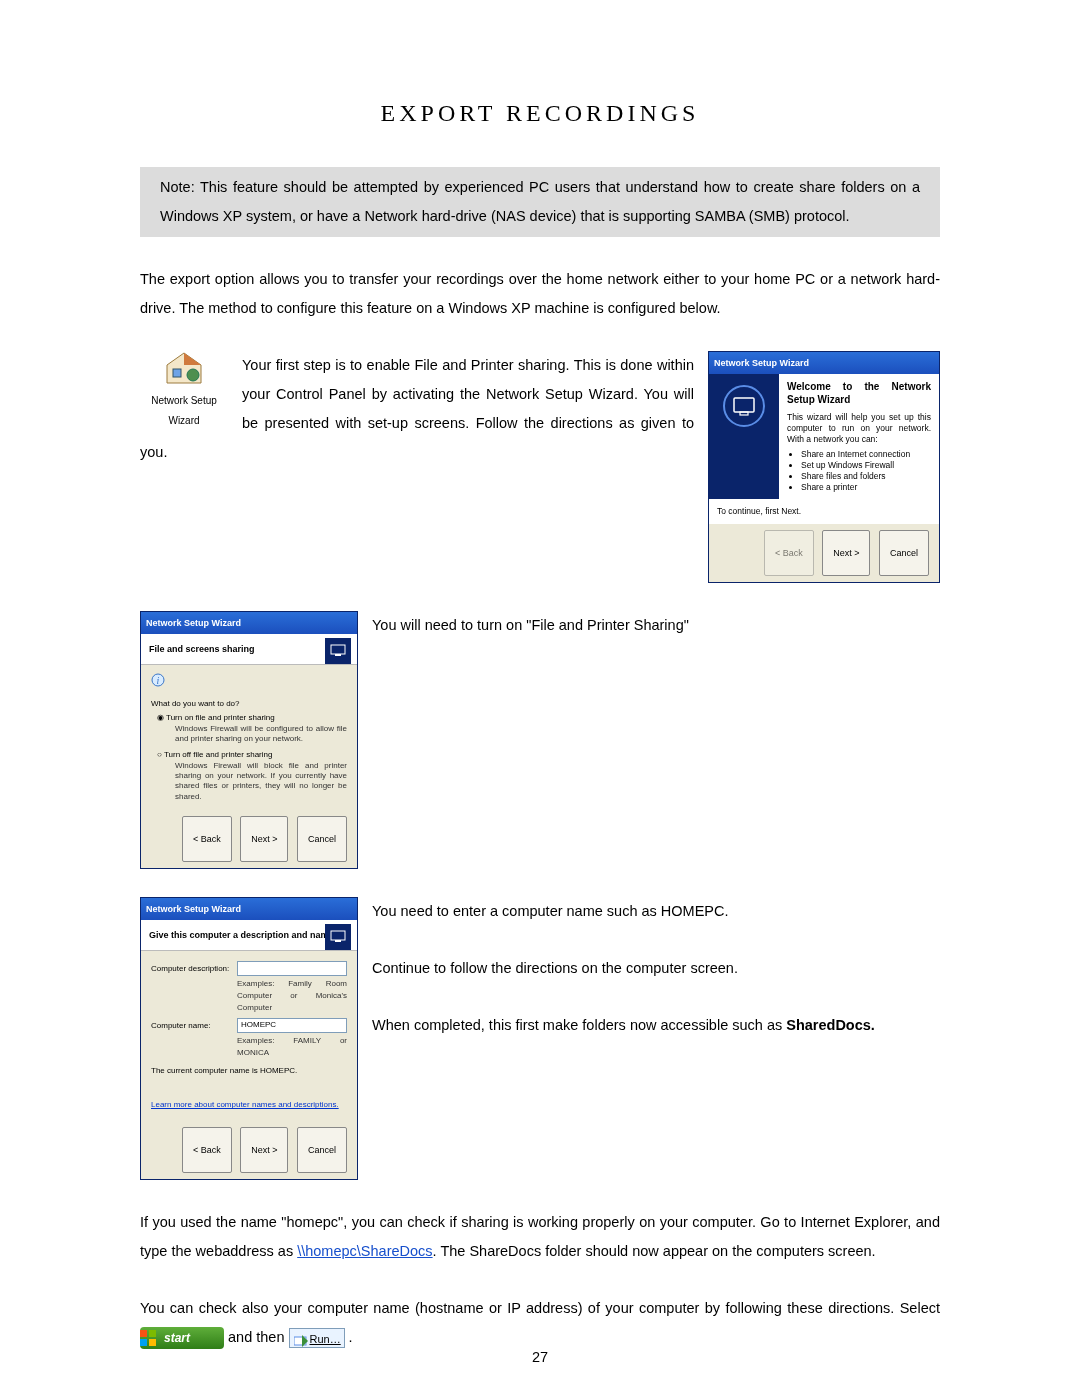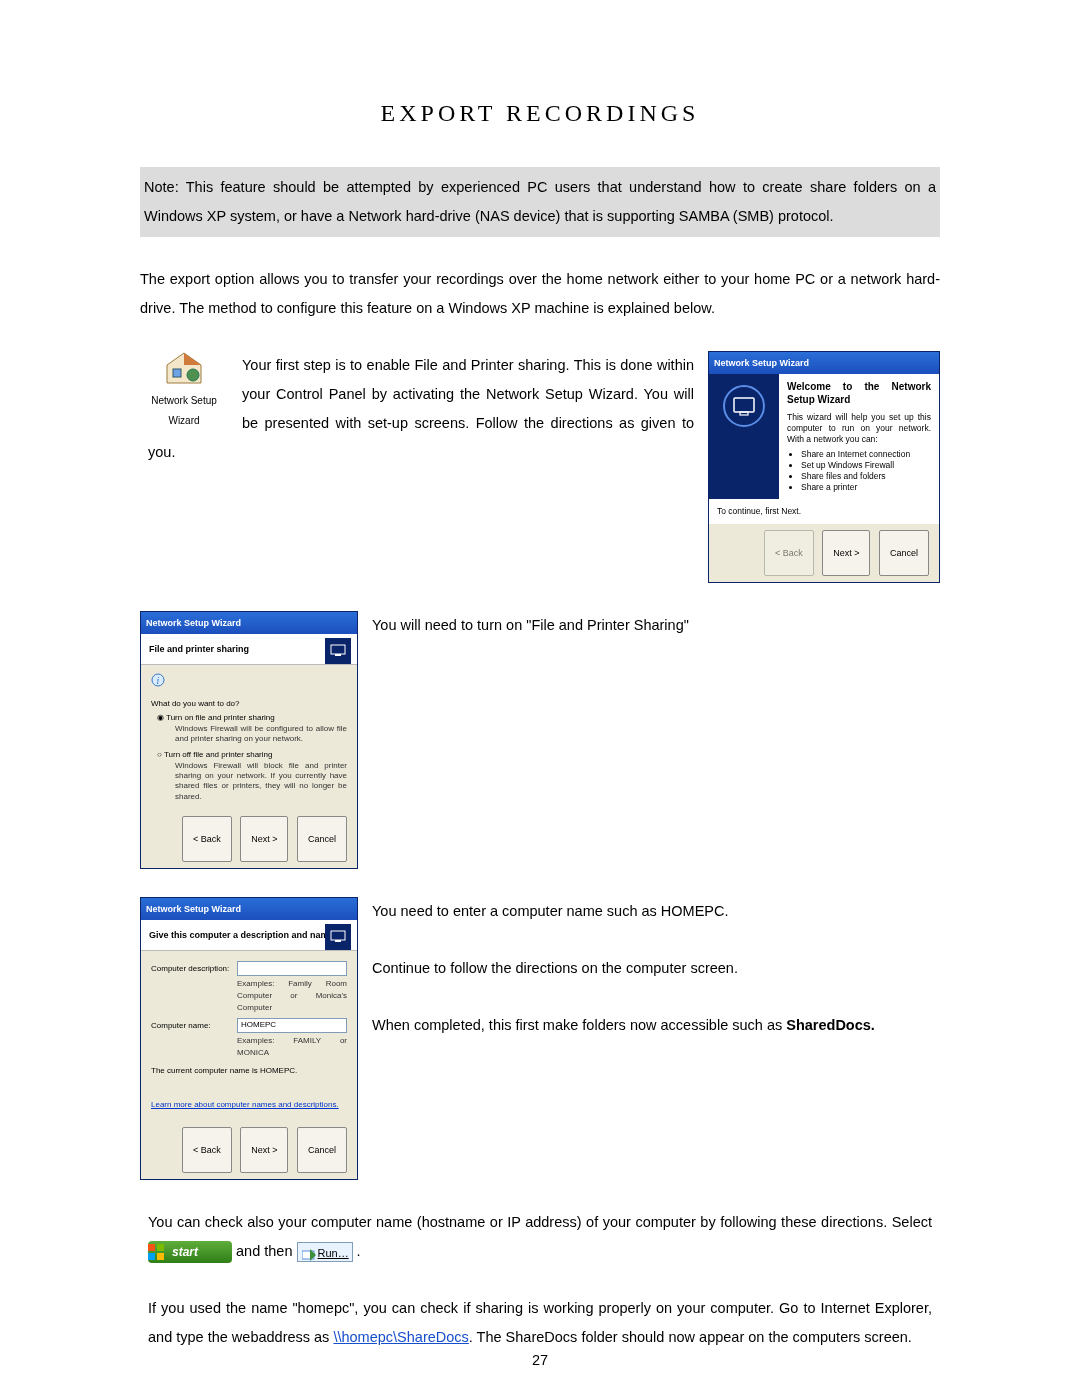--- a/index.html
+++ b/index.html
@@ -21,31 +21,31 @@
   h1 {
     text-align: center;
     font-size: 24px;
     letter-spacing: 4px;
     font-weight: normal;
     margin: 0 0 40px 0;
     font-family: "Times New Roman", serif;
   }
   .note-box {
     background: #dcdcdc;
-    padding: 6px 4px;
+    padding: 6px 20px;
     line-height: 2;
     text-align: justify;
     font-size: 14.5px;
   }
   .body-text {
     line-height: 2;
     text-align: justify;
     font-size: 14.5px;
   }
-  .body-text p { margin: 8px; }
+  .body-text p { margin: 0; }
   .section { margin-top: 28px; }
   .float-right { float: right; margin-left: 14px; }
   .float-left  { float: left;  margin-right: 14px; }
   .clear { clear: both; }
 
   
   .wizard-icon {
     width: 88px;
     text-align: center;
     font-size: 10px;
@@ -172,21 +172,21 @@
 </style>
 </head>
 <body>
 
 <div class="page">
 
   <h1>EXPORT RECORDINGS</h1>
 
   <div class="note-box body-text">Note: This feature should be attempted by experienced PC users that understand how to create share folders on a Windows XP system, or have a Network hard-drive (NAS device) that is supporting SAMBA (SMB) protocol.</div>
 
-  <div class="section body-text">The export option allows you to transfer your recordings over the home network either to your home PC or a network hard-drive.  The method to configure this feature on a Windows XP machine is explained below.</div>
+  <div class="section body-text">The export option allows you to transfer your recordings over the home network either to your home PC or a network hard-drive.  The method to configure this feature on a Windows XP machine is configured below.</div>
 
   <div class="section body-text">
 
     <div class="xp-dialog welcome-dialog float-right">
       <div class="xp-titlebar">Network Setup Wizard</div>
       <div class="welcome-body">
         <div class="welcome-left">
           <svg width="44" height="44" viewBox="0 0 44 44">
             <circle cx="22" cy="22" r="20" fill="none" stroke="#5a8de6" stroke-width="2"></circle>
             <rect x="12" y="14" width="20" height="14" rx="1" fill="none" stroke="#fff" stroke-width="1.5"></rect>
@@ -223,21 +223,21 @@
     </div>
 
     <p>Your first step is to enable File and Printer sharing. This is done within your Control Panel by activating the Network Setup Wizard.  You will be presented with set-up screens. Follow the directions as given to you.</p>
     <div class="clear"></div>
   </div>
 
   <div class="section body-text">
     <div class="xp-dialog fps-dialog float-left">
       <div class="xp-titlebar">Network Setup Wizard</div>
       <div class="xp-subhead">
-        <span>File and printer sharing</span>
+        <span>File and screens sharing</span>
         <span class="mini-icon">
           <svg viewBox="0 0 18 18">
               <rect x="2" y="3" width="14" height="9" fill="none" stroke="#fff"></rect>
               <rect x="6" y="12" width="6" height="2" fill="#fff"></rect>
             </svg>
         </span>
       </div>
       <div class="fps-body">
         <div class="info-row">
           <span class="info-icon">
@@ -300,20 +300,26 @@
         <span class="xp-btn">Cancel</span>
       </div>
     </div>
 
     <p>You need to enter a computer name such as HOMEPC.</p>
     <p style="margin-top:28px">Continue to follow the directions on the computer screen.</p>
     <p style="margin-top:28px">
       <span>When completed, this first make folders now accessible such as </span><span class="bold">SharedDocs.</span>
     </p>
     <div class="clear"></div>
+  </div>
+
+  <div class="section body-text">
+    <p>
+      <span>If you used the name "homepc", you can check if sharing is working properly on your computer.  Go to Internet Explorer, and type the webaddress as </span><span class="link">\\homepc\ShareDocs</span><span>. The ShareDocs folder should now appear on the computers screen.</span>
+    </p>
   </div>
 
   <div class="section body-text">
     <p>
       <span>You can check also your computer name (hostname or IP address) of your computer by following these directions. Select </span>
       <span class="start-btn">
         <svg width="20" height="20" viewBox="0 0 20 20">
             <rect x="2" y="2" width="7" height="7" fill="#f65314"></rect>
             <rect x="11" y="2" width="7" height="7" fill="#7cbb00"></rect>
             <rect x="2" y="11" width="7" height="7" fill="#00a1f1"></rect>
@@ -325,21 +331,15 @@
       <span class="run-btn">
         <svg width="14" height="12" viewBox="0 0 14 12">
             <rect x="0" y="2" width="12" height="8" fill="#fff" stroke="#5a8de6"></rect>
             <polygon points="8,0 14,6 8,12" fill="#3b8f3b"></polygon>
           </svg><span>Run…</span>
       </span>
       .
     </p>
   </div>
 
-  <div class="section body-text">
-    <p>
-      <span>If you used the name "homepc", you can check if sharing is working properly on your computer.  Go to Internet Explorer, and type the webaddress as </span><span class="link">\\homepc\ShareDocs</span><span>. The ShareDocs folder should now appear on the computers screen.</span>
-    </p>
-  </div>
-
 
   <div class="page-number">27</div>
 </div>
 
 </body></html>

